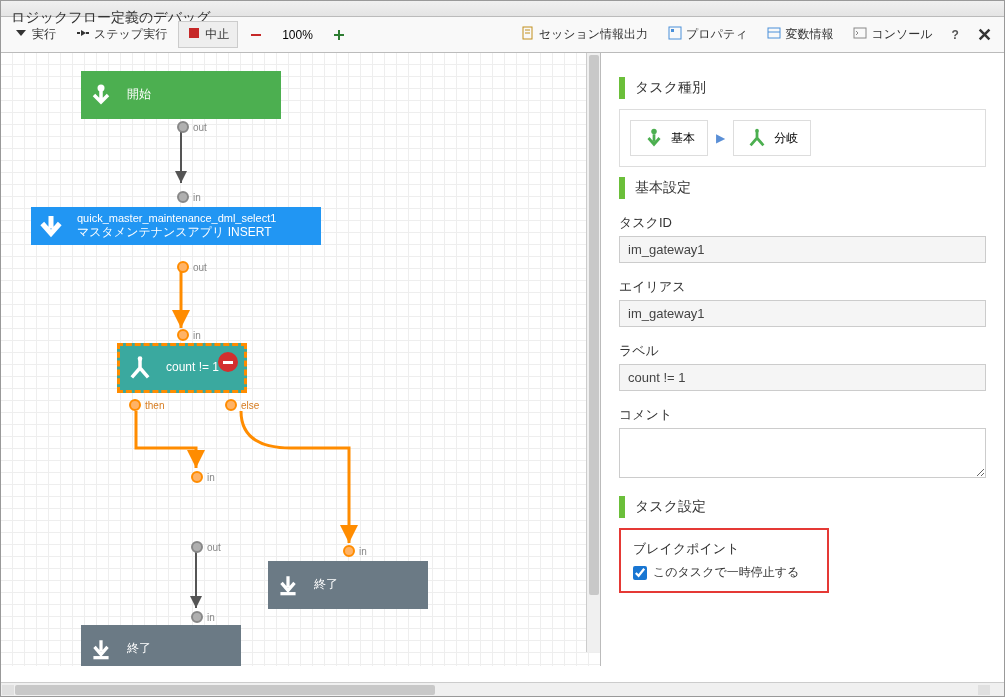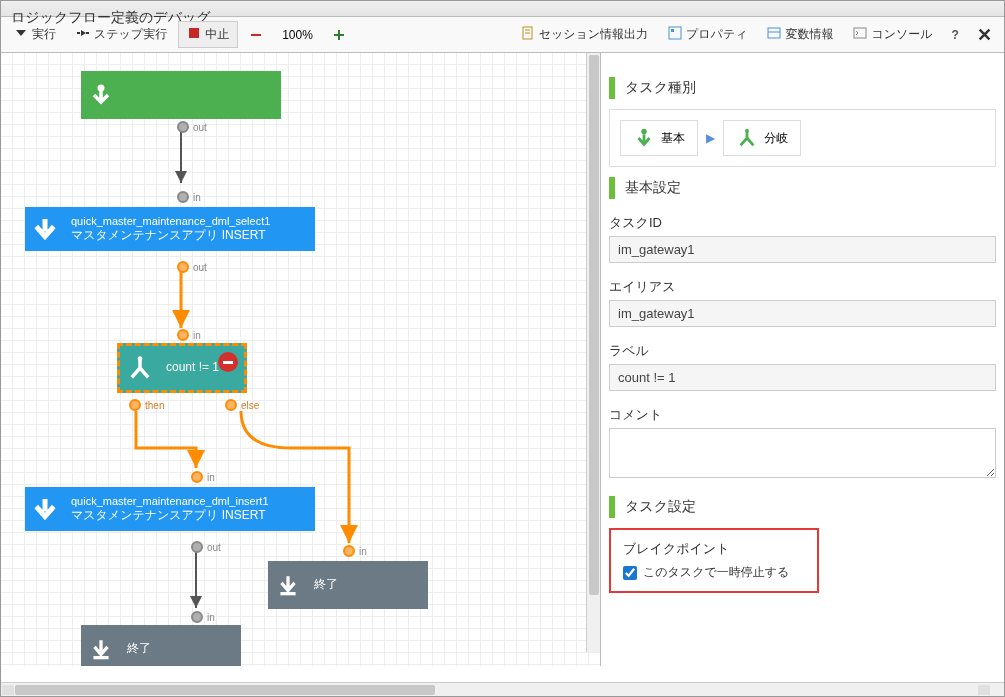--- a/index.html
+++ b/index.html
@@ -5,31 +5,31 @@
 *{box-sizing:border-box;margin:0;padding:0;font-family:"Meiryo","Hiragino Sans",sans-serif;font-size:12px}
 body{background:#fff;width:1005px;height:697px;overflow:hidden;position:relative;border:1px solid #999}
 .title-bar{height:16px;line-height:32px;padding:0 10px;background:linear-gradient(#f0f0f0,#e4e4e4);border-bottom:1px solid #bbb;color:#333;font-size:14px}
 .toolbar{height:36px;display:flex;align-items:center;border-bottom:1px solid #bbb;background:#f9f9f9;padding:0 4px;gap:2px}
 .tb-btn{display:flex;gap:4px;padding:4px 8px;color:#333;cursor:pointer;border:1px solid transparent}
 .tb-btn.stop{background:#eee;border:1px solid #ccc}
 .ico{width:14px;height:14px;display:inline-block}
 .spacer{flex:1}
 .main{display:flex;height:calc(100% - 68px - 14px)}
 .canvas-pane{position:relative;width:600px;border-right:1px solid #bbb;overflow:hidden;background-image:linear-gradient(#eee 1px,transparent 1px),linear-gradient(90deg,#eee 1px,transparent 1px);background-size:12px 12px;background-position:-1px -1px}
-.right-pane{flex:1;padding:14px 8px;overflow-y:auto;background:#fff}
+.right-pane{flex:1;padding:14px 18px;overflow-y:auto;background:#fff}
 .scrollbar-h{position:absolute;bottom:0;left:0;right:0;height:14px;background:#f0f0f0;border-top:1px solid #ccc}
 .scrollbar-h .thumb{position:absolute;left:14px;width:420px;height:10px;top:2px;background:#c8c8c8;border-radius:2px}
 .scrollbar-h .arr{position:absolute;top:2px;width:12px;height:10px;background:#e0e0e0}
 .scrollbar-h .arr.l{left:1px}
 .scrollbar-h .arr.r{right:14px}
 .scrollbar-v{position:absolute;top:0;right:0;bottom:14px;width:14px;background:#f0f0f0;border-left:1px solid #ccc}
 .scrollbar-v .thumb{position:absolute;top:2px;left:2px;width:10px;height:540px;background:#c8c8c8;border-radius:2px}
 .node{position:absolute;color:#fff;display:flex;align-items:center}
 .node-green{background:#4caf50;width:200px;height:48px;left:80px;top:18px}
-.node-blue{background:#2196f3;width:290px;height:44px;left:24px}
+.node-blue{background:#2196f3;width:290px;height:38px;left:30px}
 .node-teal{background:#3aa99f;width:130px;height:50px;left:116px;top:290px;border:3px dashed #ff8c00}
 .node-gray{background:#6b7a85;width:160px;height:48px}
 .node-icon{width:40px;height:100%;display:flex;align-items:center;justify-content:center}
 .node-body{flex:1;padding:4px 6px;line-height:1.3}
 .node-body .sub{display:block;font-size:11px}
 .port{position:absolute;display:flex;align-items:center;gap:4px}
 .port .dot{width:12px;height:12px;border-radius:50%;background:#b0b0b0;border:2px solid #888}
 .port.orange .dot{background:#ffb366;border-color:#ff8c00}
 .port .lbl{font-size:10px;color:#888}
 .port .lbl.orng{color:#d67b1f}
@@ -162,20 +162,21 @@
       <line x1="195" y1="498" x2="195" y2="555" stroke="#555" stroke-width="2" marker-end="url(#ah)"></line>
     </svg>
 
     <div class="node node-green">
       <div class="node-icon">
         <svg width="28" height="28" viewBox="0 0 24 24">
             <circle cx="12" cy="6" r="3" fill="#fff"></circle>
             <path d="M12 8 L12 16 M6 12 L12 18 L18 12" stroke="#fff" stroke-width="3" fill="none"></path>
           </svg>
       </div>
+      <div class="node-body"><span>開始</span></div>
     </div>
     <div class="port" style="left:176px;top:68px">
         <div class="dot"></div>
         <span class="lbl">out</span>
       </div>
     <div class="port" style="left:176px;top:138px">
         <div class="dot"></div>
         <span class="lbl">in</span>
       </div>
 
@@ -220,31 +221,20 @@
 
     <div class="port orange" style="left:190px;top:418px">
         <div class="dot"></div>
         <span class="lbl">in</span>
       </div>
     <div class="port orange" style="left:342px;top:492px">
         <div class="dot"></div>
         <span class="lbl">in</span>
       </div>
 
-    <div class="node node-blue" style="top:434px">
-      <div class="node-icon">
-        <svg width="30" height="30" viewBox="0 0 24 24">
-            <path d="M12 4 L12 14 M5 10 L12 18 L19 10" stroke="#fff" stroke-width="4" fill="none"></path>
-          </svg>
-      </div>
-      <div class="node-body">
-        <span class="sub">quick_master_maintenance_dml_insert1</span>
-        <span>マスタメンテナンスアプリ INSERT</span>
-      </div>
-    </div>
     <div class="port" style="left:190px;top:488px">
         <div class="dot"></div>
         <span class="lbl">out</span>
       </div>
     <div class="port" style="left:190px;top:558px">
         <div class="dot"></div>
         <span class="lbl">in</span>
       </div>
 
     <div class="node node-gray" style="top:508px;left:267px">

